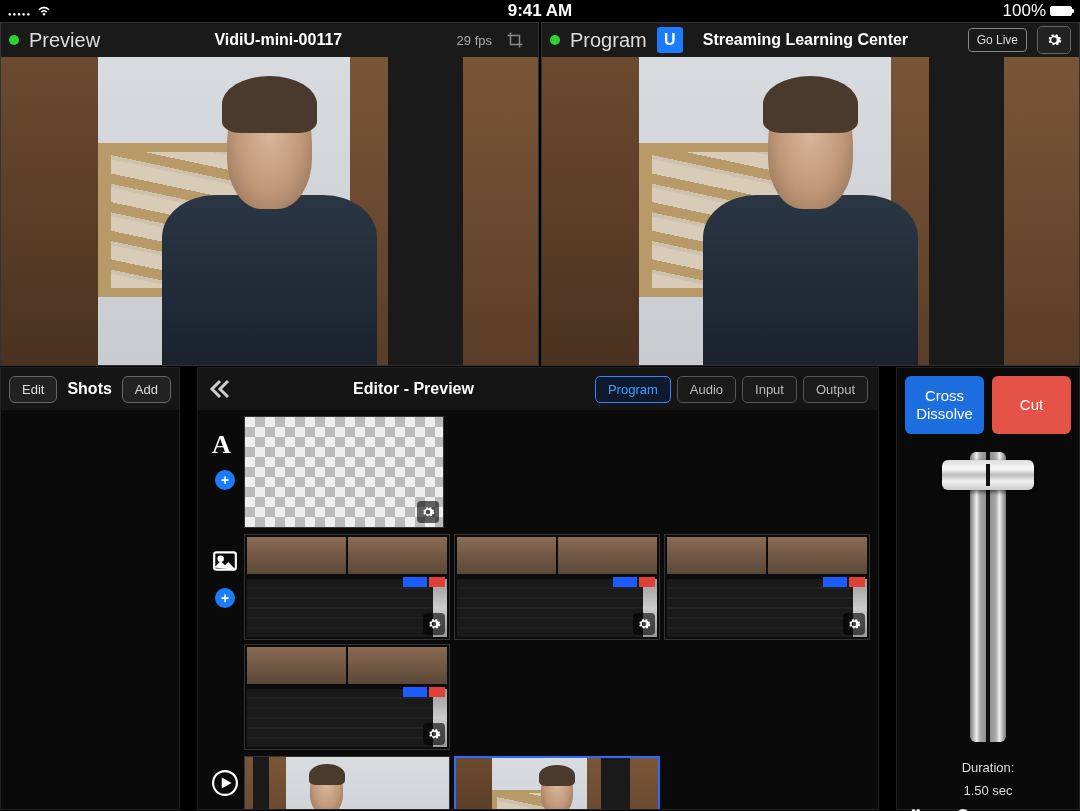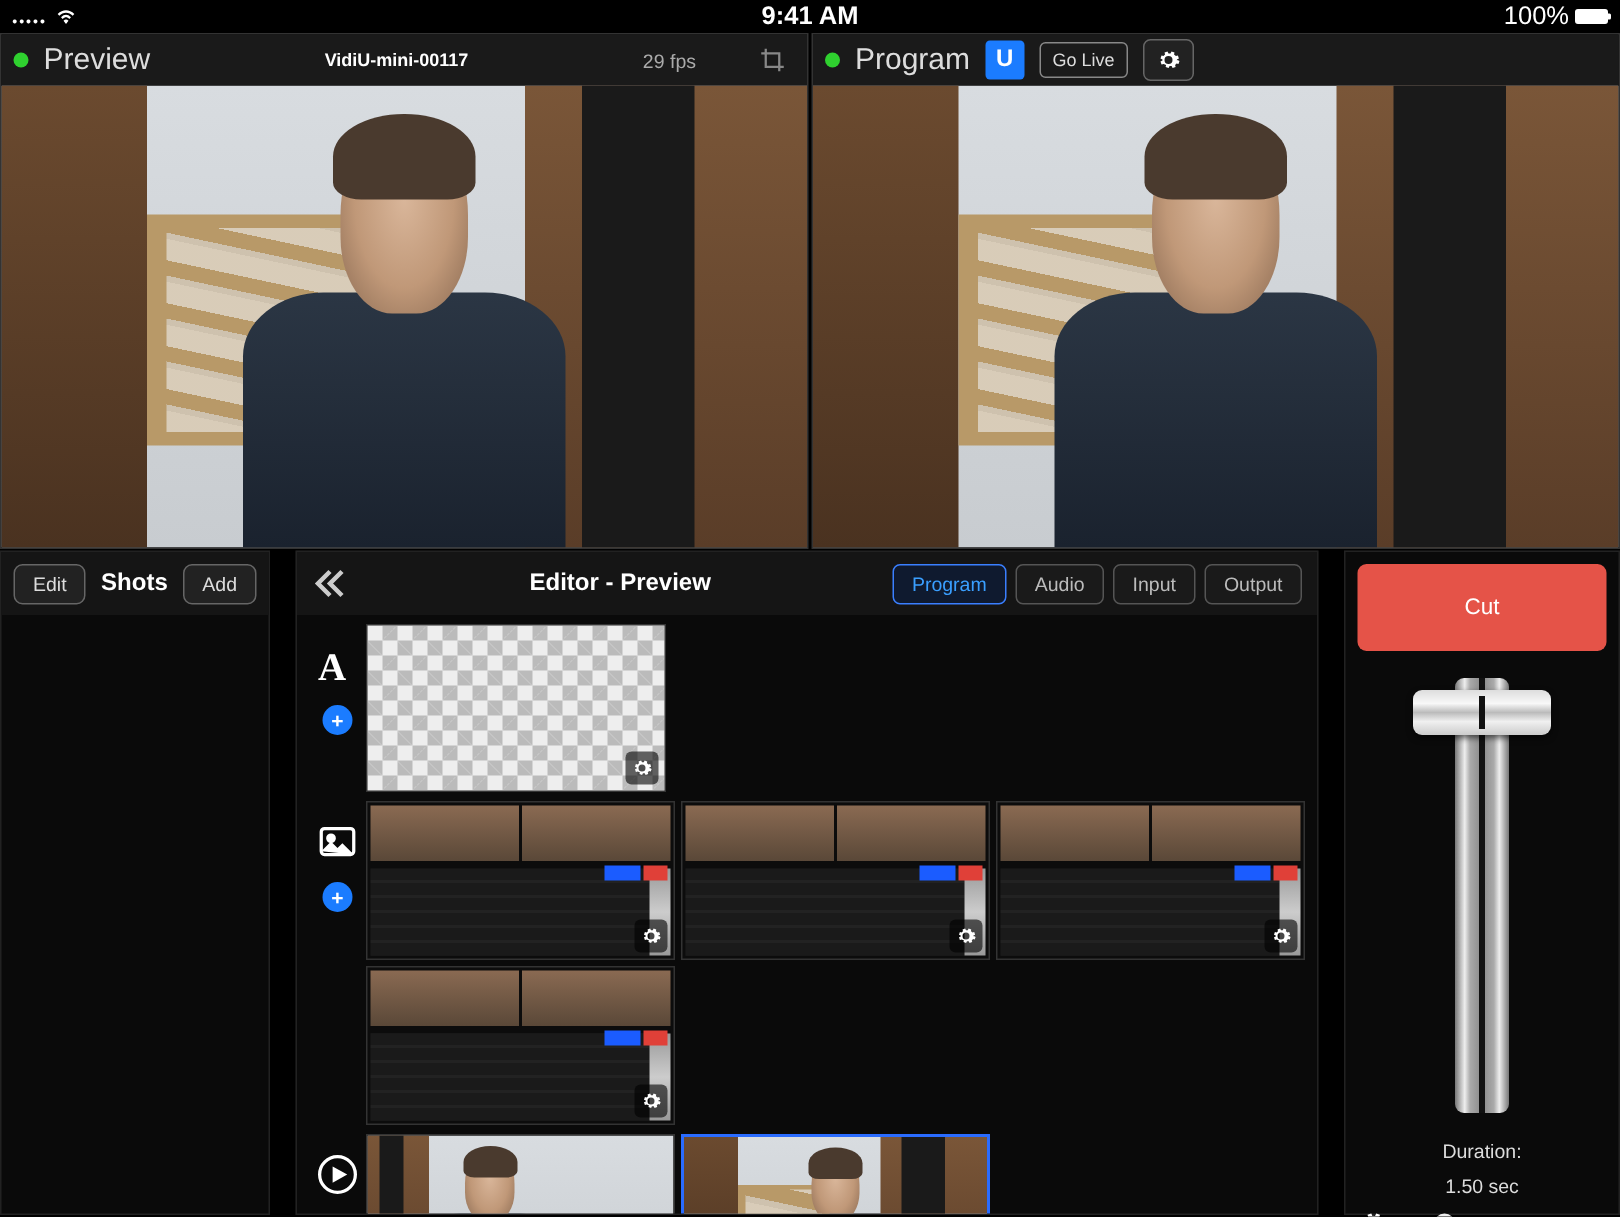--- a/index.html
+++ b/index.html
@@ -51,22 +51,22 @@
   background: #1a1a1a;
   display: flex;
   align-items: center;
   padding: 0 8px;
   gap: 10px;
 }
 .status-dot { width: 10px; height: 10px; border-radius: 50%; }
 .status-dot.green { background: #2fd12f; }
 .status-dot.blue { background: #2fd12f; }
 .pane-label { font-size: 20px; color: #ddd; }
-.pane-title { font-weight: 600; font-size: 12px; color: #fff; flex: 1; text-align: center; }
-.fps { color: #aaa; font-size: 13px; margin-right: 32px; }
+.pane-title { font-weight: 600; font-size: 16px; color: #fff; flex: 1; text-align: center; }
+.fps { color: #aaa; font-size: 13px; margin-right: 4px; }
 .crop-icon { width: 18px; height: 18px; color: #888; margin-right: 6px; }
 .u-badge { width: 26px; height: 26px; background: #1b7cff; display: flex; align-items: center; justify-content: center; font-weight: 700; border-radius: 3px; font-size: 16px; }
 .go-live-btn {
   border: 1px solid #888; background: transparent; color: #ddd;
   padding: 4px 8px; border-radius: 4px; font-size: 12px; cursor: pointer;
 }
 .gear-btn {
   width: 34px; height: 28px; border: 1px solid #666; background: #222; border-radius: 5px;
   display: flex; align-items: center; justify-content: center; cursor: pointer;
 }
@@ -306,20 +306,21 @@
           </div>
       </div>
     </div>
   </div>
 
   <div class="pane">
     <div class="pane-header">
       <span class="status-dot blue"></span>
       <span class="pane-label">Program</span>
       <span class="u-badge">U</span>
+      <span class="pane-title" style="text-align:left;padding-left:10px;">Streaming Learning Center</span>
       <button class="go-live-btn">Go Live</button>
       <span class="gear-btn">
         <svg viewBox="0 0 24 24">
             <path d="M12 8a4 4 0 100 8 4 4 0 000-8zm9 4l2 1-1 3-2-.5a8 8 0 01-1.4 1.4l.5 2-3 1-1-2a8 8 0 01-2 0l-1 2-3-1 .5-2A8 8 0 017.2 16L5 16.5l-1-3 2-1a8 8 0 010-1l-2-1 1-3 2 .5A8 8 0 018.6 6.6L8 4.5l3-1 1 2a8 8 0 012 0l1-2 3 1-.5 2A8 8 0 0119.4 8l2-.5 1 3-2 1a8 8 0 010 1z"></path>
           </svg>
       </span>
     </div>
     <div class="video-feed">
       <div class="feed-scene">
         <div class="wall"></div>
@@ -499,20 +500,22 @@
             </div>
 
           </div>
         </div>
       </div>
     </div>
   </div>
 
   <div class="trans-panel">
     <div class="trans-buttons">
+      <button class="trans-btn blue" style="white-space:pre-line;">Cross
+Dissolve</button>
       <button class="trans-btn red">Cut</button>
     </div>
     <div class="tbar-wrap">
       <div class="tbar">
         <div class="tbar-track"></div>
         <div class="tbar-handle"></div>
       </div>
     </div>
     <div class="duration-row">
       <span>Duration:</span>

